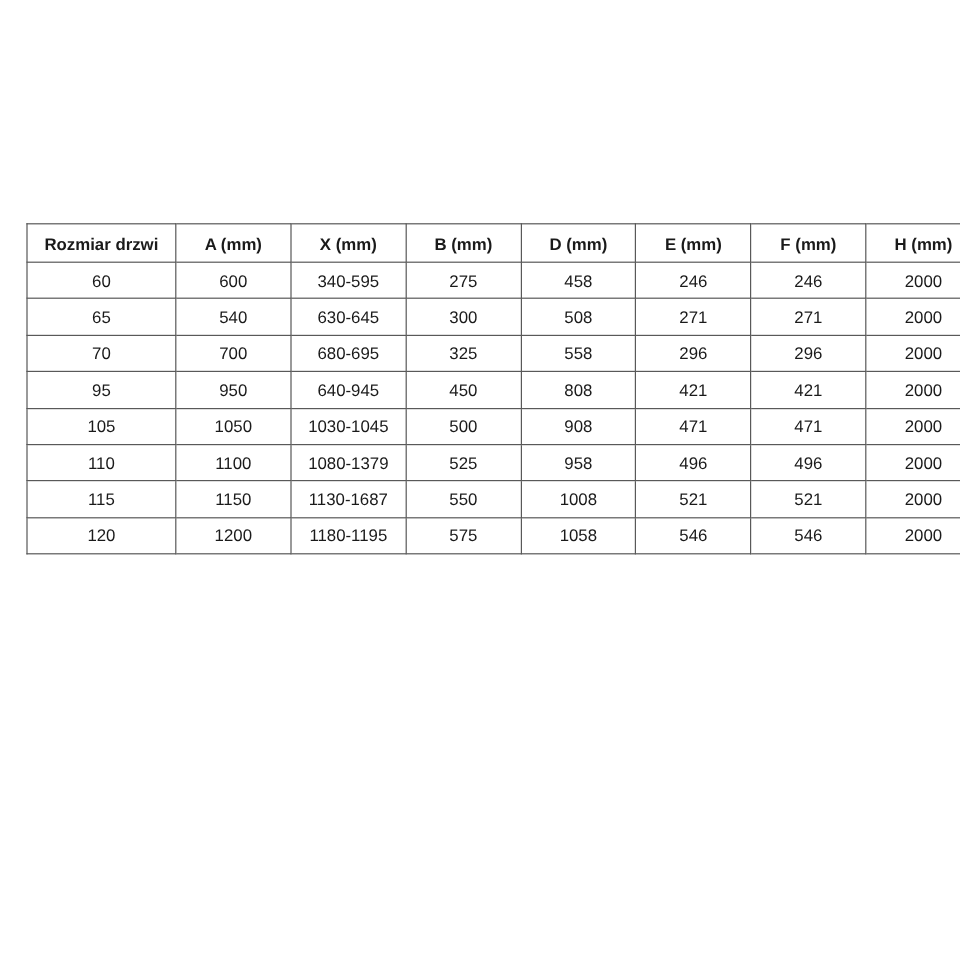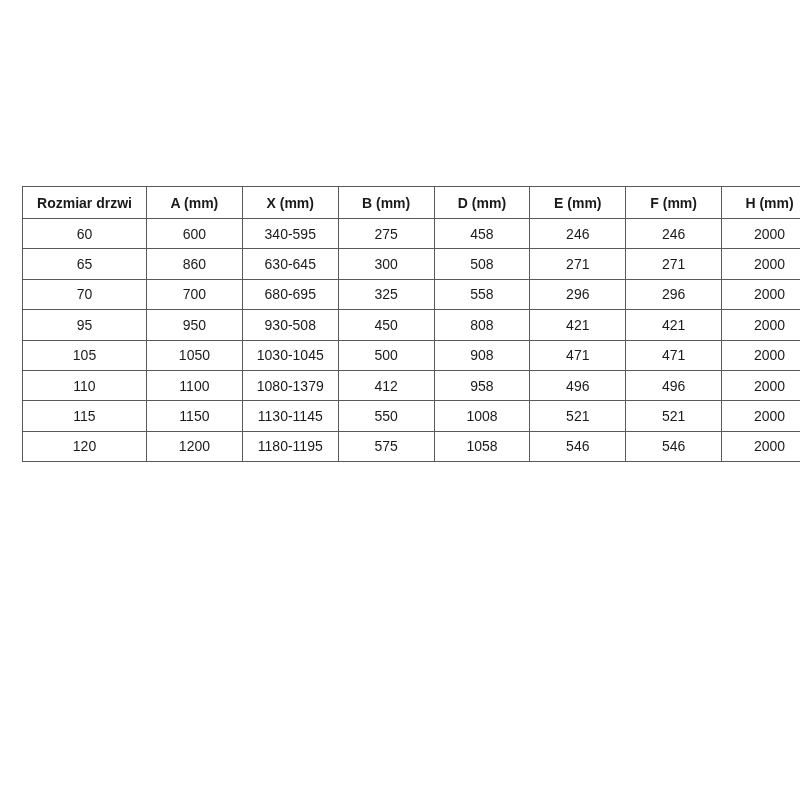--- a/index.html
+++ b/index.html
@@ -81,72 +81,72 @@
             <td>600</td>
             <td>340-595</td>
             <td>275</td>
             <td>458</td>
             <td>246</td>
             <td>246</td>
             <td>2000</td>
           </tr>
           <tr>
             <td>65</td>
-            <td>860</td>
+            <td>540</td>
             <td>630-645</td>
             <td>300</td>
             <td>508</td>
             <td>271</td>
             <td>271</td>
             <td>2000</td>
           </tr>
           <tr>
             <td>70</td>
             <td>700</td>
             <td>680-695</td>
             <td>325</td>
             <td>558</td>
             <td>296</td>
             <td>296</td>
             <td>2000</td>
           </tr>
           <tr>
             <td>95</td>
             <td>950</td>
-            <td>930-508</td>
+            <td>640-945</td>
             <td>450</td>
             <td>808</td>
             <td>421</td>
             <td>421</td>
             <td>2000</td>
           </tr>
           <tr>
             <td>105</td>
             <td>1050</td>
             <td>1030-1045</td>
             <td>500</td>
             <td>908</td>
             <td>471</td>
             <td>471</td>
             <td>2000</td>
           </tr>
           <tr>
             <td>110</td>
             <td>1100</td>
             <td>1080-1379</td>
-            <td>412</td>
+            <td>525</td>
             <td>958</td>
             <td>496</td>
             <td>496</td>
             <td>2000</td>
           </tr>
           <tr>
             <td>115</td>
             <td>1150</td>
-            <td>1130-1145</td>
+            <td>1130-1687</td>
             <td>550</td>
             <td>1008</td>
             <td>521</td>
             <td>521</td>
             <td>2000</td>
           </tr>
           <tr>
             <td>120</td>
             <td>1200</td>
             <td>1180-1195</td>

